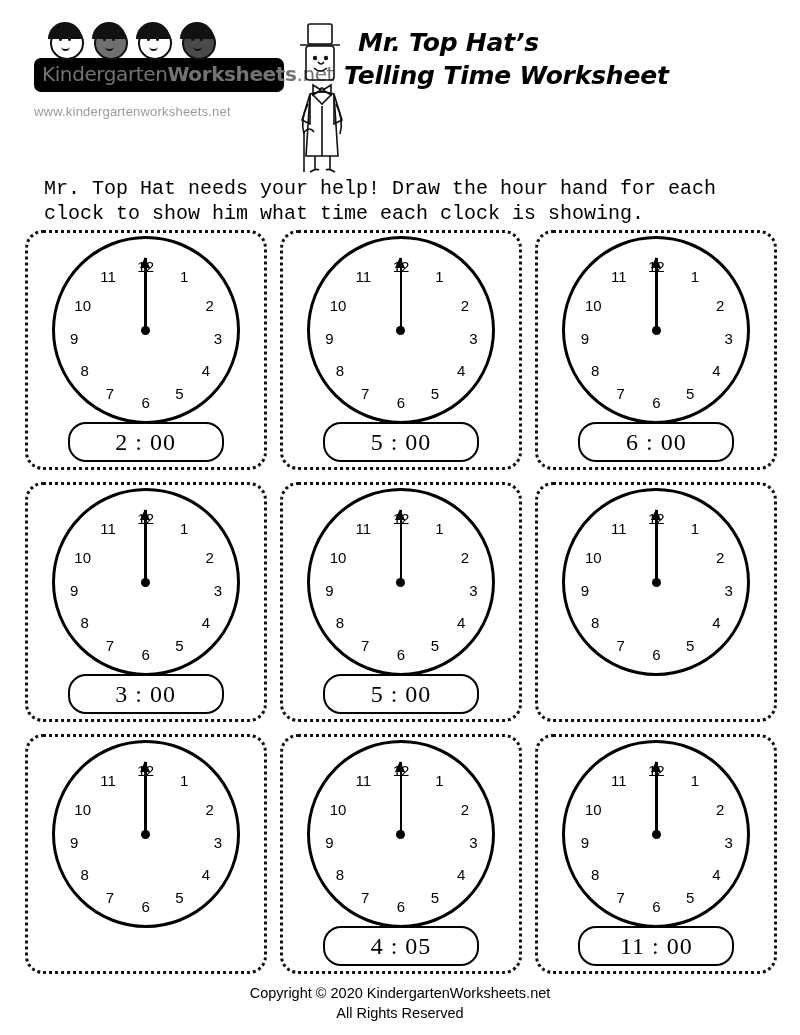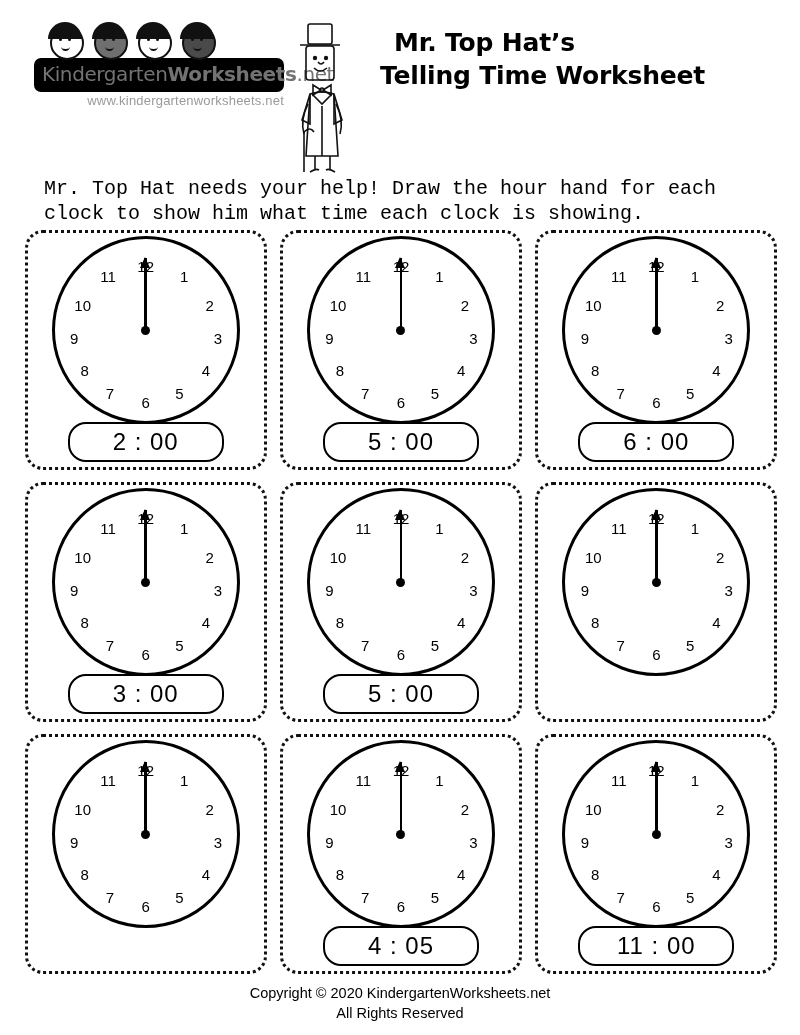--- a/index.html
+++ b/index.html
@@ -86,41 +86,42 @@
     border-radius: 7px;
     padding: 4px 8px 6px 8px;
     font-size: 20px;
     font-weight: bold;
     letter-spacing: -0.4px;
     white-space: nowrap;
     font-family: "DejaVu Sans", sans-serif;
   }
   .logo-bar .thin { font-weight: normal; }
   .logo-url {
-    margin-top: 1px;
-    text-align: right;
+    margin-top: 12px;
+    text-align: left;
     color: #9a9a9a;
     font-size: 13px;
     letter-spacing: 0.2px;
   }
 
   
   .tophat-man {
     position: absolute;
     left: 288px;
     top: 20px;
     width: 70px;
     height: 160px;
   }
 
   .title-block {
     position: absolute;
-    left: 380px;
+    left: 344px;
     top: 26px;
     width: 400px;
+    font-style: italic;
   }
   .title-line1, .title-line2 {
     font-family: "DejaVu Sans", sans-serif;
     font-weight: bold;
     font-size: 25px;
     line-height: 33px;
     letter-spacing: -0.2px;
   }
   .title-line1 { padding-left: 14px; }
 
@@ -241,21 +242,21 @@
     transform: translateX(-50%);
     width: 152px;
     height: 36px;
     border: 2.5px solid #000;
     border-radius: 18px;
     background: #fff;
     display: flex;
     align-items: center;
     justify-content: center;
     font-size: 24px;
-    font-family: Liberation Sans, sans-serif;
+    font-family: Liberation Serif, serif;
     letter-spacing: 1px;
   }
 
   
   .footer {
     position: absolute;
     left: 0;
     right: 0;
     bottom: 12px;
     text-align: center;

